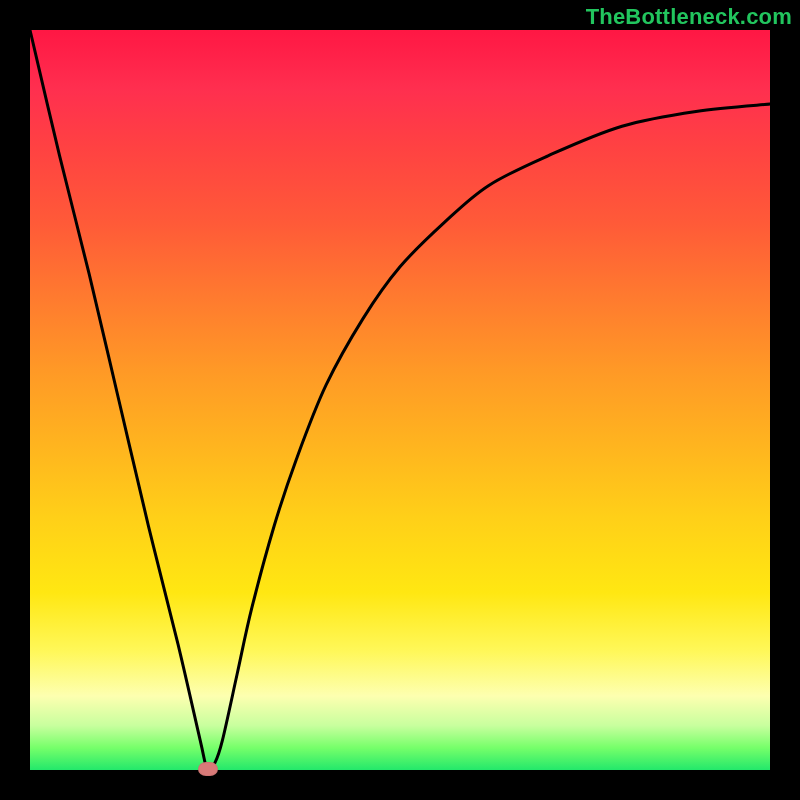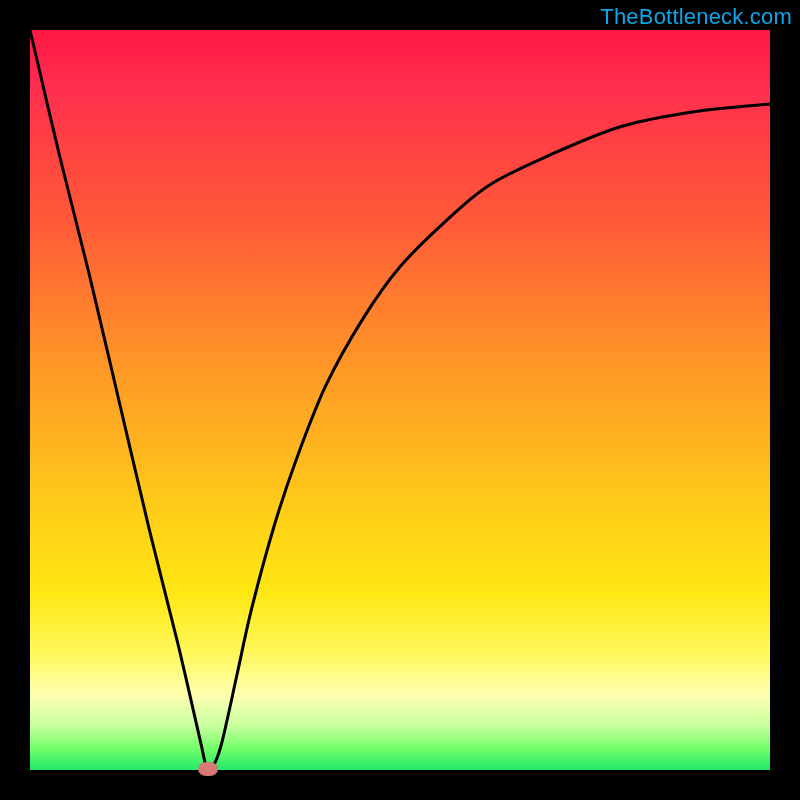--- a/index.html
+++ b/index.html
@@ -39,23 +39,23 @@
       #fdffb0 90%,
       #c8ff9e 94%,
       #76ff6a 97%,
       #23e86b 100%
     );
   }
   .watermark {
     position: absolute;
     top: 4px;
     right: 8px;
-    color: #0ea5e9;
+    color: #22c55e;
     font-size: 22px;
-    font-weight: 400;
+    font-weight: 700;
     letter-spacing: 0.2px;
     user-select: none;
     text-align: center;
   }
   svg.curve {
     position: absolute;
     left: 0;
     top: 0;
     width: 740px;
     height: 740px;

